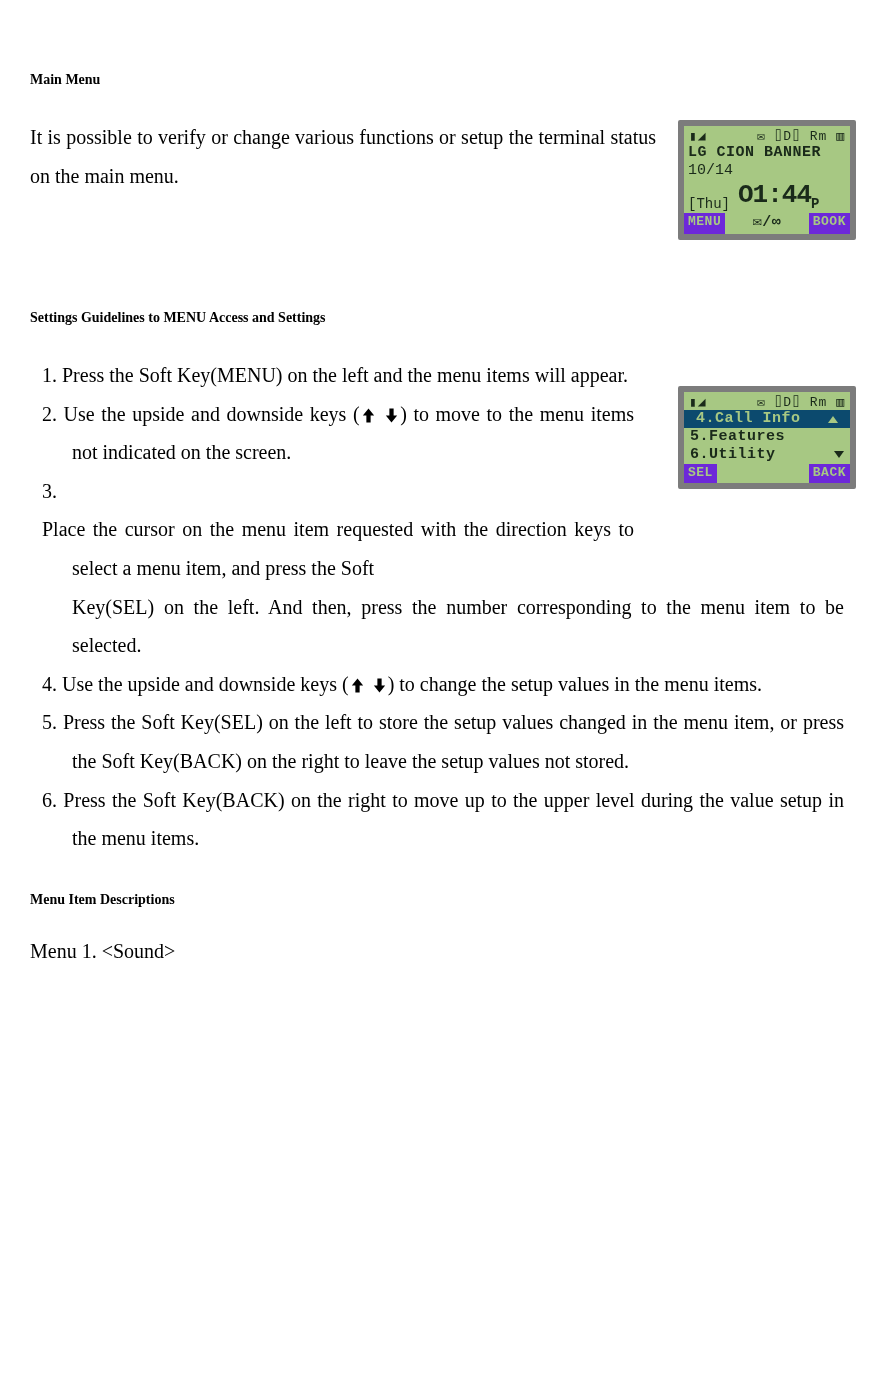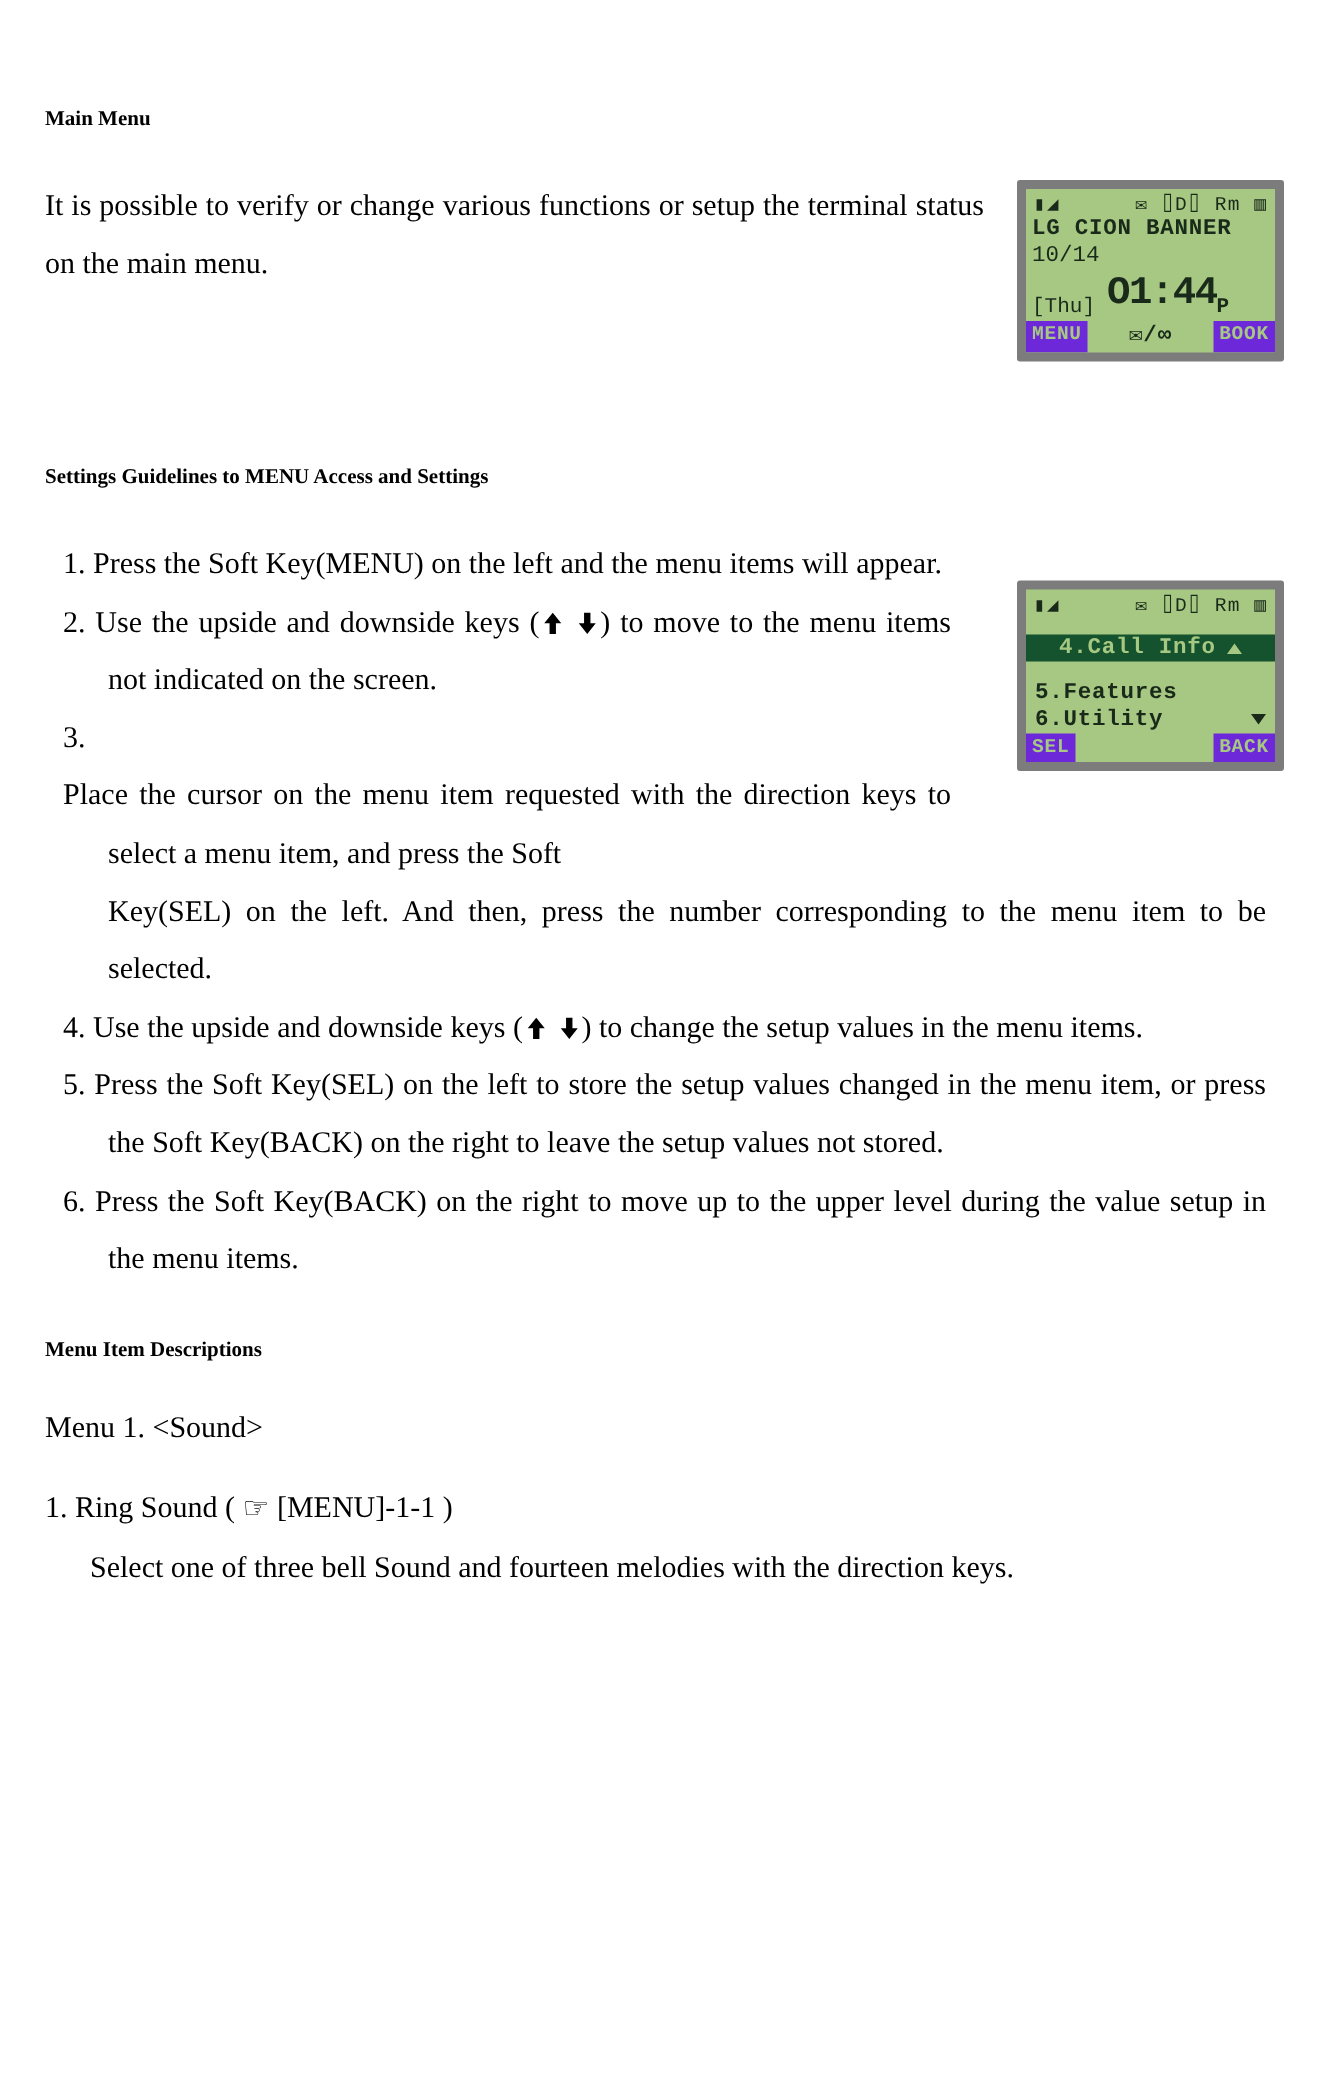--- a/index.html
+++ b/index.html
@@ -110,24 +110,24 @@
   .lcd-menu-row {
     font-size: 15px;
     font-weight: bold;
     letter-spacing: 0.5px;
     padding: 0 2px;
     display: flex;
     justify-content: space-between;
     align-items: center;
   }
   .lcd-menu-row.sel {
-    background: #14532d;
+    background: #0c4a6e;
     color: #a7c883;
-    margin: 12px -4px;
-    padding: 0 22px;
+    margin: 0 -4px;
+    padding: 0 12px;
   }
   .tri-up, .tri-down {
     width: 0; height: 0;
     border-left: 5px solid transparent;
     border-right: 5px solid transparent;
   }
   .tri-up { border-bottom: 7px solid #1a2a1a; }
   .tri-down { border-top: 7px solid #1a2a1a; }
   .tri-up.inv { border-bottom-color:#a7c883; }
 
@@ -288,26 +288,20 @@
     </li>
     <li><span>Press the Soft Key(SEL) on the left to store the setup values changed in the menu item, or press the Soft Key(BACK) on the right to leave the setup values not stored.</span></li>
     <li><span>Press the Soft Key(BACK) on the right to move up to the upper level during the value setup in the menu items.</span></li>
   </ol>
 </div>
 
 <h2 class="section-heading desc">Menu Item Descriptions</h2>
 
 <div class="menu1-line">Menu 1.    &lt;Sound&gt;</div>
 
-<div class="ring-block">
-  <div class="ring-title">
-    <span>1.   Ring Sound ( </span><span class="hand-icon">☞</span><span> [MENU]-1-1 )</span>
-  </div>
-  <div class="ring-desc">Select one of three bell Sound and fourteen melodies with the direction keys.</div>
-</div>
 
 <div class="footer">
   <div class="footer-cell left-empty"></div>
   <div class="footer-cell mid">15</div>
   <div class="footer-cell right">DM510    Ver. 1.1.5</div>
 </div>
 
 </div>
 
 </body></html>

